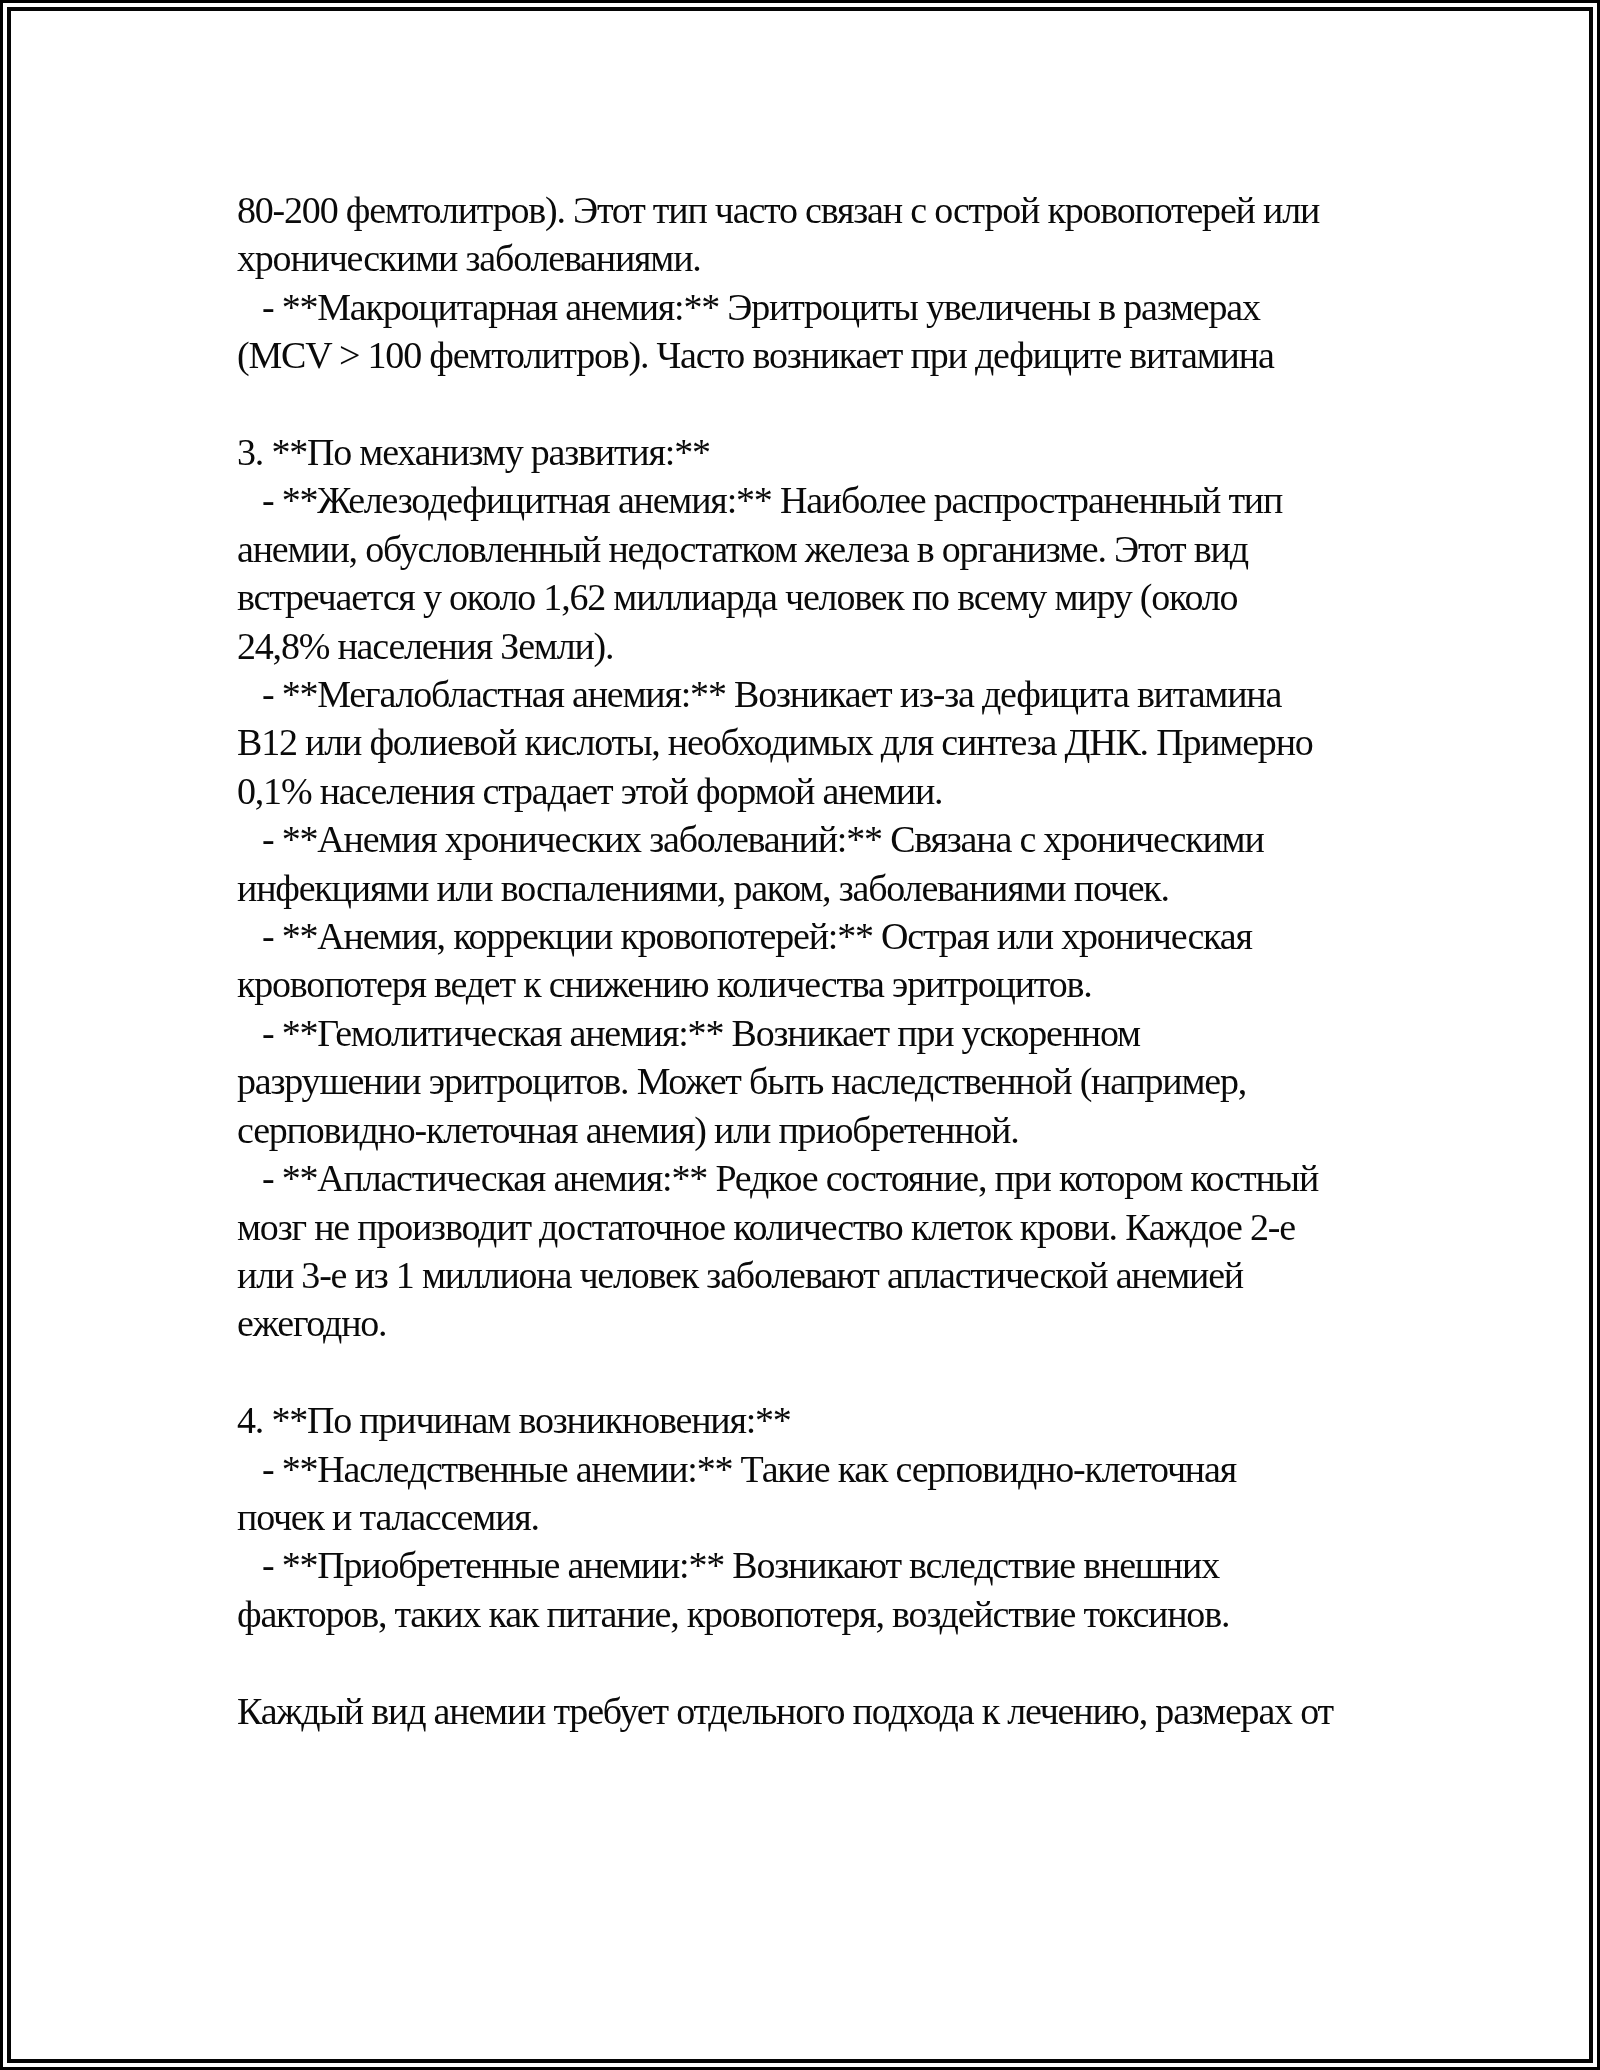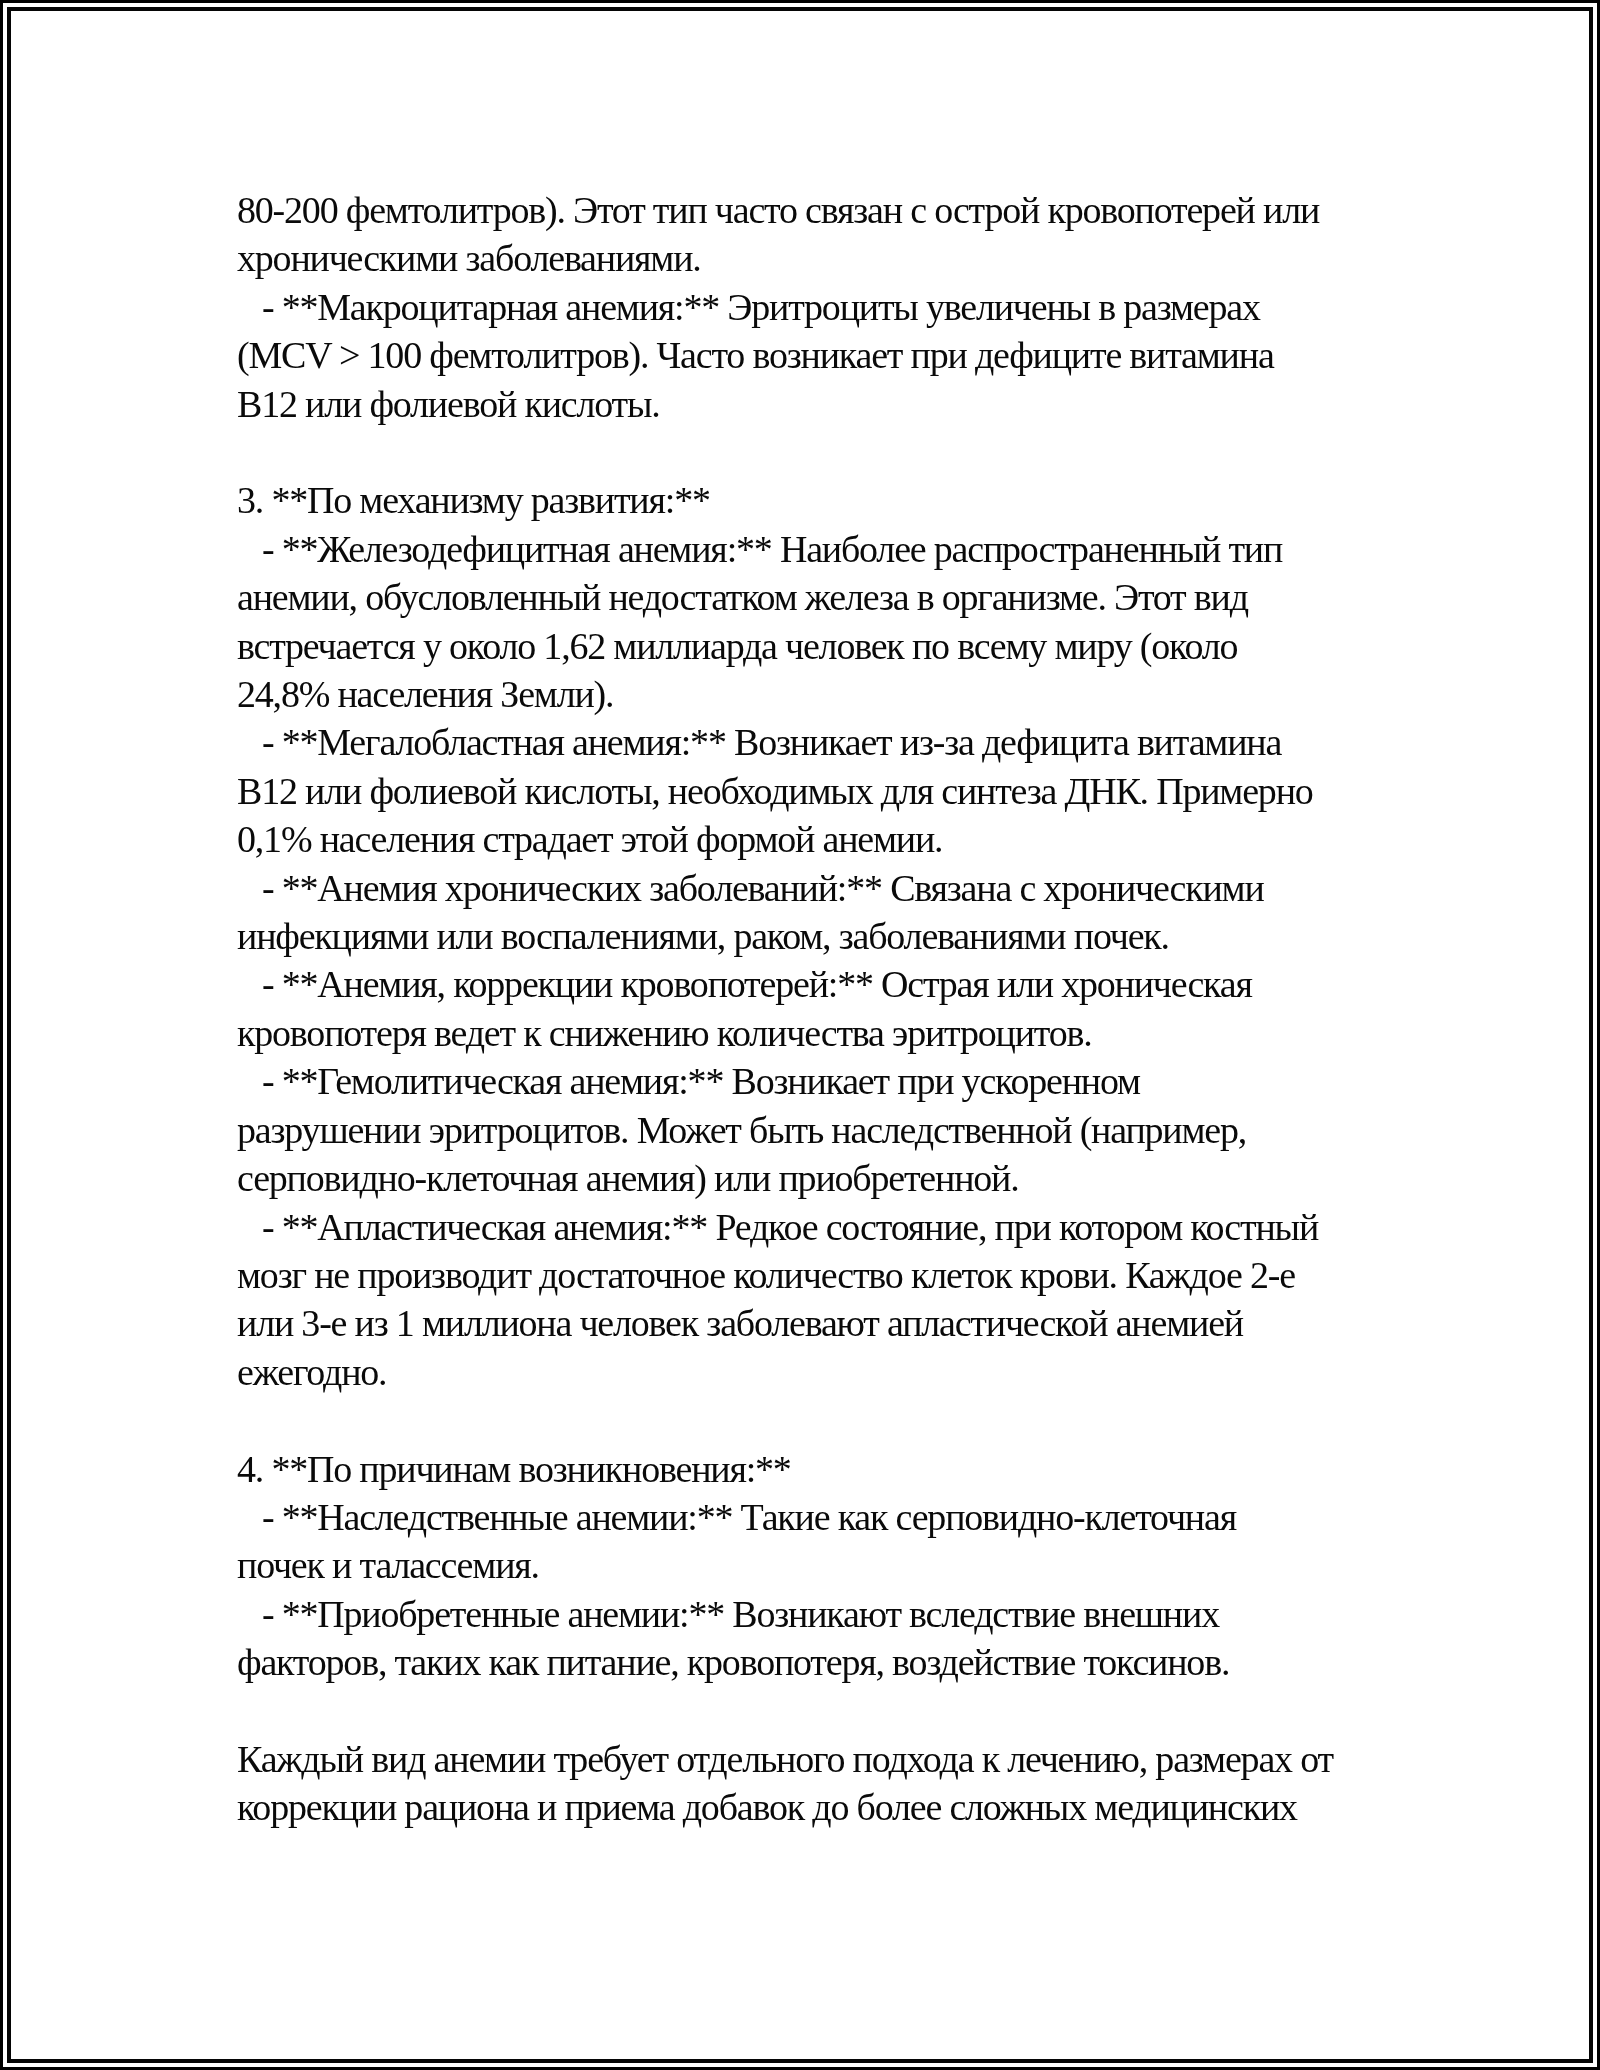--- a/index.html
+++ b/index.html
@@ -47,21 +47,20 @@
 <body>
 
 <div class="frame-outer"></div>
 <div class="frame-inner"></div>
 
 <div class="content">
   <div class="line">80-200 фемтолитров). Этот тип часто связан с острой кровопотерей или</div>
   <div class="line">хроническими заболеваниями.</div>
   <div class="line">   - **Макроцитарная анемия:** Эритроциты увеличены в размерах</div>
   <div class="line">(MCV &gt; 100 фемтолитров). Часто возникает при дефиците витамина</div>
-  <div class="line">В12 или фолиевой кислоты.</div>
   <div class="line"></div>
   <div class="line">3. **По механизму развития:**</div>
   <div class="line">   - **Железодефицитная анемия:** Наиболее распространенный тип</div>
   <div class="line">анемии, обусловленный недостатком железа в организме. Этот вид</div>
   <div class="line">встречается у около 1,62 миллиарда человек по всему миру (около</div>
   <div class="line">24,8% населения Земли).</div>
   <div class="line">   - **Мегалобластная анемия:** Возникает из-за дефицита витамина</div>
   <div class="line">В12 или фолиевой кислоты, необходимых для синтеза ДНК. Примерно</div>
   <div class="line">0,1% населения страдает этой формой анемии.</div>
   <div class="line">   - **Анемия хронических заболеваний:** Связана с хроническими</div>
@@ -76,14 +75,13 @@
   <div class="line">или 3-е из 1 миллиона человек заболевают апластической анемией</div>
   <div class="line">ежегодно.</div>
   <div class="line"></div>
   <div class="line">4. **По причинам возникновения:**</div>
   <div class="line">   - **Наследственные анемии:** Такие как серповидно-клеточная</div>
   <div class="line">почек и талассемия.</div>
   <div class="line">   - **Приобретенные анемии:** Возникают вследствие внешних</div>
   <div class="line">факторов, таких как питание, кровопотеря, воздействие токсинов.</div>
   <div class="line"></div>
   <div class="line">Каждый вид анемии требует отдельного подхода к лечению, размерах от</div>
-  <div class="line">коррекции рациона и приема добавок до более сложных медицинских</div>
 </div>
 
 </body></html>

